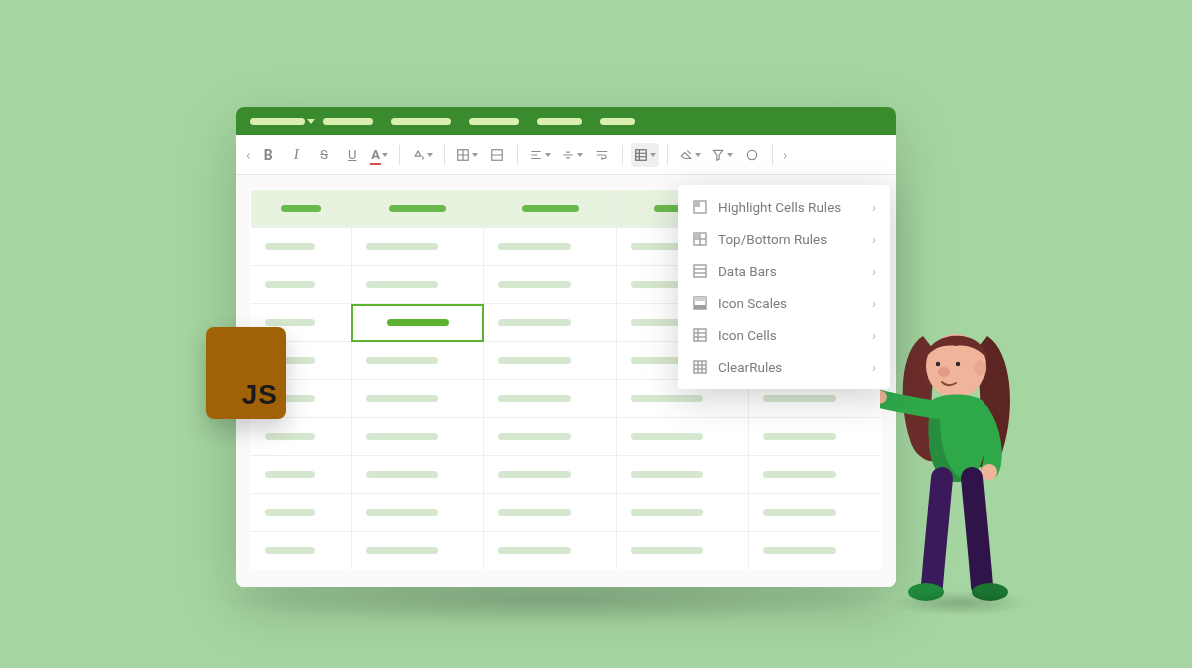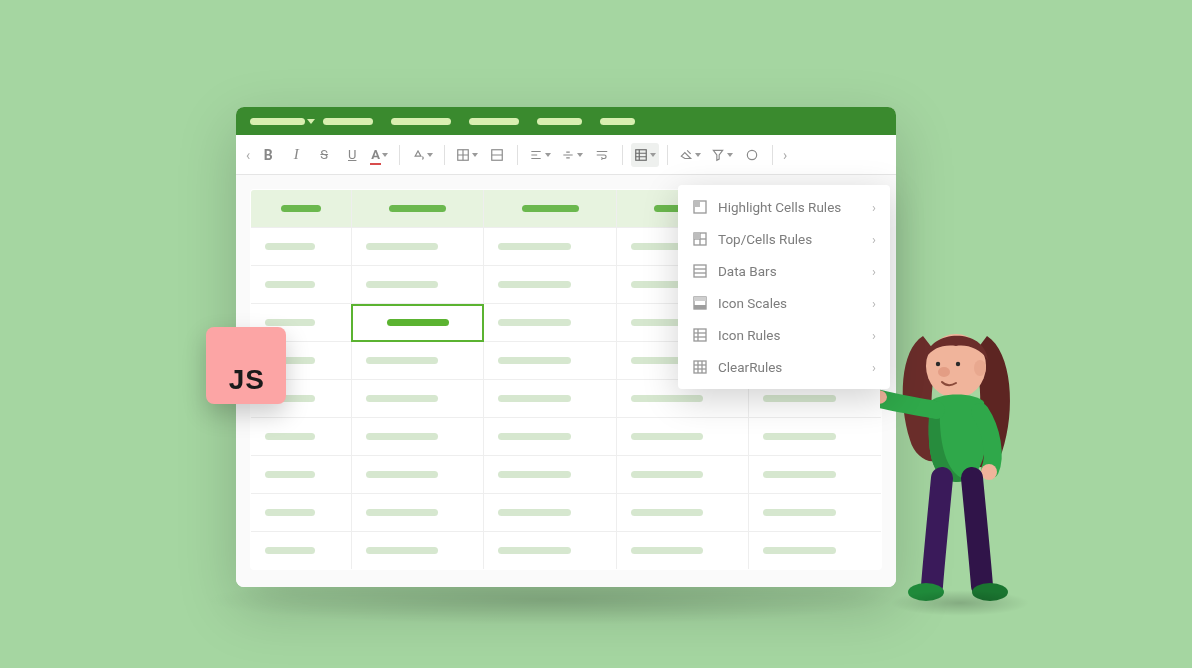--- a/index.html
+++ b/index.html
@@ -154,26 +154,26 @@
   }
   .dd-item .dd-icon { width:16px; height:16px; flex:0 0 16px; color:#9a9a9a; }
   .dd-item .dd-label { flex:1 1 auto; }
   .dd-item .dd-arrow { color:#b5b5b5; font-size:13px; }
 
   
   .js-badge {
     position:absolute;
     left: 206px;
     top: 327px;
-    width: 80px; height: 77px;
-    background:#fca5a5;
+    width: 80px; height: 92px;
+    background:#a16207;
     border-radius:8px;
     box-shadow: 0 10px 24px rgba(0,0,0,0.2);
     display:flex; align-items:flex-end; justify-content:flex-end;
-    padding: 8px 21px;
+    padding: 8px 8px;
     z-index:6;
   }
   .js-badge span {
     font-family: Arial, sans-serif;
     font-weight:800;
     font-size:28px;
     color:#1a1a1a;
     letter-spacing:1px;
   }
 
@@ -509,21 +509,21 @@
     <span class="dd-label">Highlight Cells Rules</span>
     <span class="dd-arrow">›</span>
   </div>
   <div class="dd-item">
     <svg class="dd-icon" viewBox="0 0 24 24" fill="none" stroke="currentColor" stroke-width="2">
         <rect x="3" y="3" width="18" height="18"></rect>
         <line x1="3" y1="12" x2="21" y2="12"></line>
         <line x1="12" y1="3" x2="12" y2="21"></line>
         <rect x="3" y="3" width="9" height="9" fill="#bdbdbd" stroke="none"></rect>
       </svg>
-    <span class="dd-label">Top/Cells Rules</span>
+    <span class="dd-label">Top/Bottom Rules</span>
     <span class="dd-arrow">›</span>
   </div>
   <div class="dd-item">
     <svg class="dd-icon" viewBox="0 0 24 24" fill="none" stroke="currentColor" stroke-width="2">
         <rect x="3" y="3" width="18" height="18"></rect>
         <line x1="3" y1="9" x2="21" y2="9"></line>
         <line x1="3" y1="15" x2="21" y2="15"></line>
       </svg>
     <span class="dd-label">Data Bars</span>
     <span class="dd-arrow">›</span>
@@ -537,21 +537,21 @@
     <span class="dd-label">Icon Scales</span>
     <span class="dd-arrow">›</span>
   </div>
   <div class="dd-item">
     <svg class="dd-icon" viewBox="0 0 24 24" fill="none" stroke="currentColor" stroke-width="2">
         <rect x="3" y="3" width="18" height="18"></rect>
         <line x1="9" y1="3" x2="9" y2="21"></line>
         <line x1="3" y1="9" x2="21" y2="9"></line>
         <line x1="3" y1="15" x2="21" y2="15"></line>
       </svg>
-    <span class="dd-label">Icon Rules</span>
+    <span class="dd-label">Icon Cells</span>
     <span class="dd-arrow">›</span>
   </div>
   <div class="dd-item">
     <svg class="dd-icon" viewBox="0 0 24 24" fill="none" stroke="currentColor" stroke-width="2">
         <rect x="3" y="3" width="18" height="18"></rect>
         <line x1="3" y1="9" x2="21" y2="9"></line>
         <line x1="3" y1="15" x2="21" y2="15"></line>
         <line x1="9" y1="3" x2="9" y2="21"></line>
         <line x1="15" y1="3" x2="15" y2="21"></line>
       </svg>

